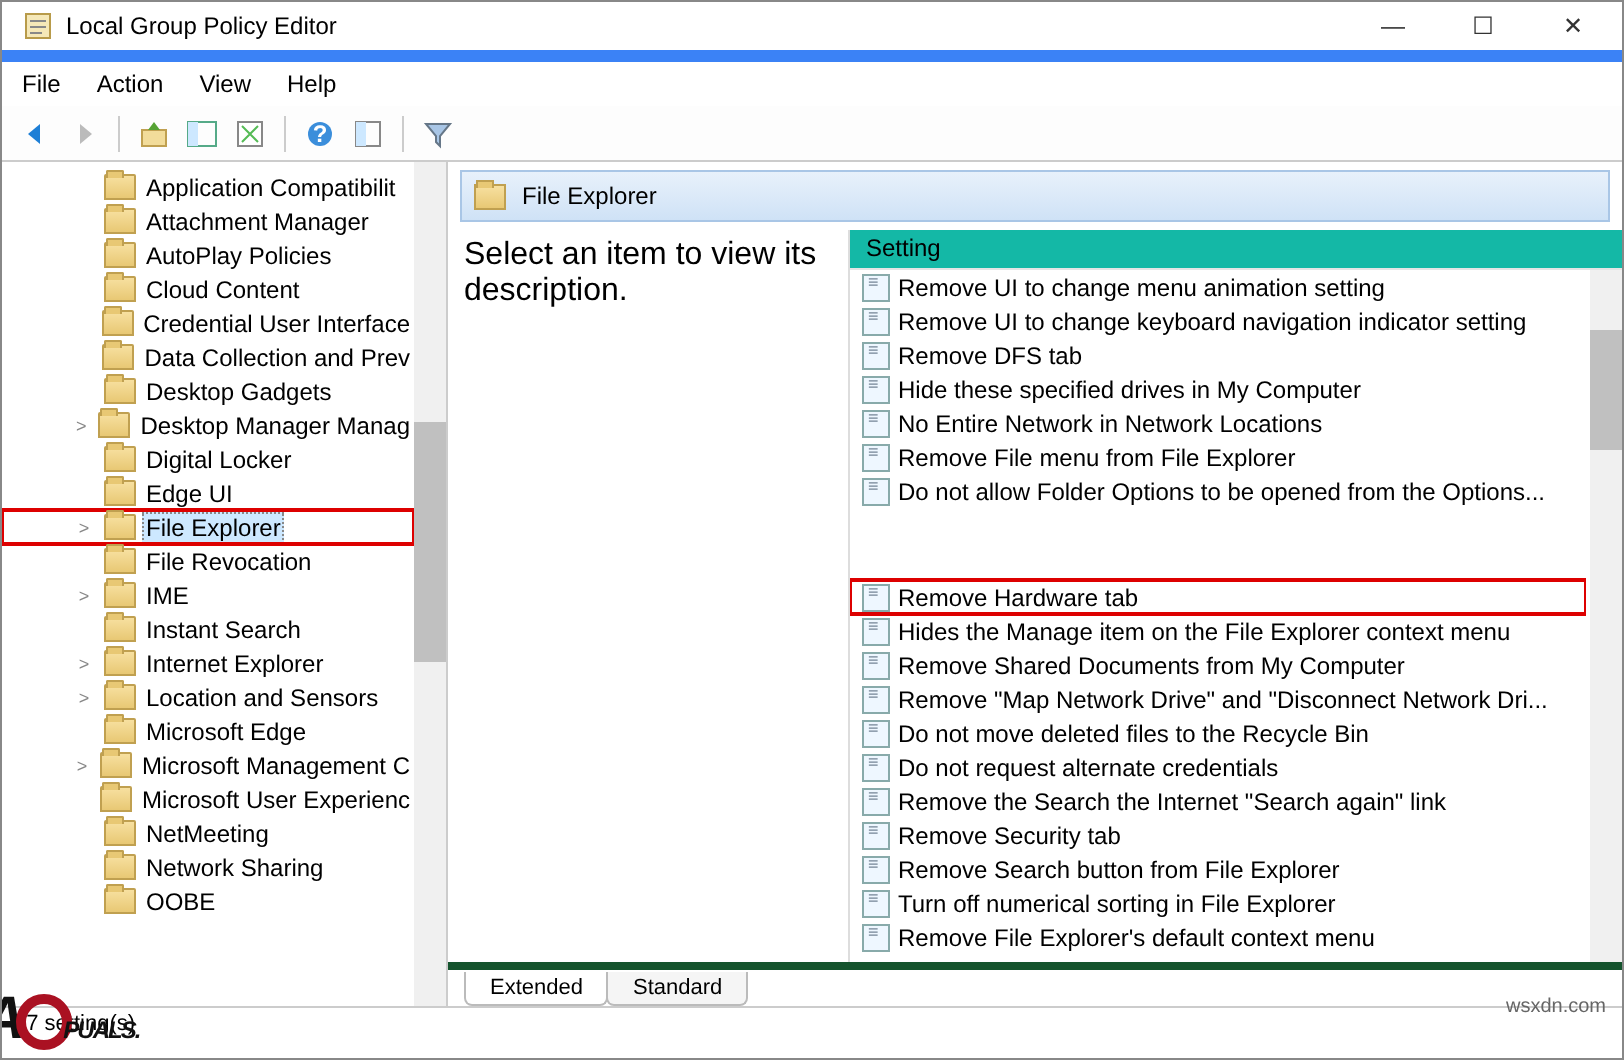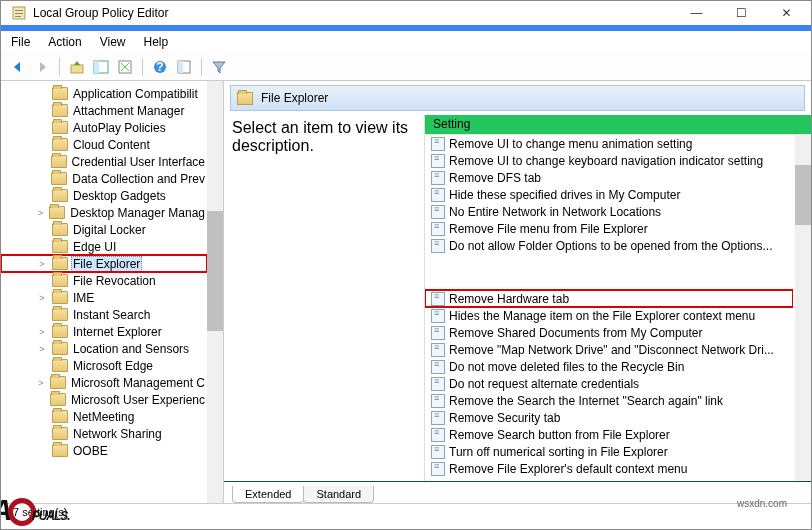--- a/index.html
+++ b/index.html
@@ -25,33 +25,33 @@
     .node .label { padding: 0 2px; }
     .node.selected .label { background: #cde8ff; border: 1px dotted #888; padding: 0 1px; }
     .node.hilite { outline: 2px solid #d00; outline-offset: -1px; }
     .right { flex: 1; display: flex; flex-direction: column; }
     .header-bar { height: 26px; background: linear-gradient(#e8f1fb,#cfe2f6); border: 1px solid #a9c6e6; margin: 4px 6px 4px 6px; display: flex; align-items: center; padding-left: 6px; }
     .header-bar .fld { width: 16px; height: 13px; background: linear-gradient(#f7e0a0,#e8c874); border: 1px solid #c0a050; margin-right: 8px; position:relative; }
     .header-bar .fld::before { content:''; position:absolute; top:-3px; left:0; width:7px; height:3px; background:#e8c874; border:1px solid #c0a050; border-bottom:none; }
     .content-row { flex: 1; display: flex; overflow: hidden; }
     .desc { width: 200px; padding: 4px 8px; font-size: 16px; }
     .list { flex: 1; position: relative; border-left: 1px solid #ddd; }
-    .list-header { height: 20px; padding: 2px 8px; border-bottom: 1px solid #e5e5e5; font-size: 12px; background: #22c55e; }
+    .list-header { height: 20px; padding: 2px 8px; border-bottom: 1px solid #e5e5e5; font-size: 12px; background: #14b8a6; }
     .list-body { position: absolute; top: 20px; left: 0; right: 18px; bottom: 0; overflow: hidden; }
     .list .scrollbar { position: absolute; right: 0; top: 20px; bottom: 0; width: 16px; background: #f0f0f0; }
     .list .thumb { position: absolute; right: 0; top: 30px; width: 16px; height: 60px; background: #c0c0c0; }
     .setting { display: flex; align-items: center; height: 17px; padding-left: 6px; white-space: nowrap; }
     .setting .sicon { width: 14px; height: 14px; border: 1px solid #8aa; background: #eef7ff; margin-right: 4px; flex-shrink: 0; position: relative; }
     .setting .sicon::after { content:'≡'; position:absolute; top:-2px; left:2px; font-size:9px; color:#789; }
     .setting.hilite { outline: 2px solid #d00; outline-offset: -1px; margin-top: 36px; }
-    .tabs { height: 22px; display: flex; align-items: flex-end; padding-left: 8px; border-top: 1px solid #14532d; }
+    .tabs { height: 22px; display: flex; align-items: flex-end; padding-left: 8px; border-top: 4px solid #14532d; }
     .tab { padding: 2px 12px; border: 1px solid #bbb; border-top: none; border-radius: 0 0 4px 4px; background: #f5f5f5; margin-right: -1px; font-size: 11px; }
     .tab.active { background: #fff; }
     .statusbar { height: 20px; border-top: 1px solid #ccc; padding: 2px 6px; font-size: 11px; }
-    .watermark { position: absolute; right: 24px; bottom: 20px; font-size: 10px; color: #666; }
+    .watermark { position: absolute; right: 8px; bottom: 20px; font-size: 10px; color: #666; }
     .brand { position: absolute; left: -10px; bottom: 2px; font-size: 30px; font-weight: 800; color: #111; font-style: italic; letter-spacing: -1px; }
     .brand .ring { display:inline-block; width:28px; height:28px; border:5px solid #a12; border-radius:50%; vertical-align:middle; margin:0 -4px; }
   </style>
 </head>
 <body>
 
 <div class="titlebar">
   <svg class="icon" viewBox="0 0 16 16">
       <rect x="2" y="2" width="12" height="12" fill="#f5e8b8" stroke="#b89b4a"></rect>
       <rect x="4" y="5" width="8" height="1" fill="#888"></rect>

